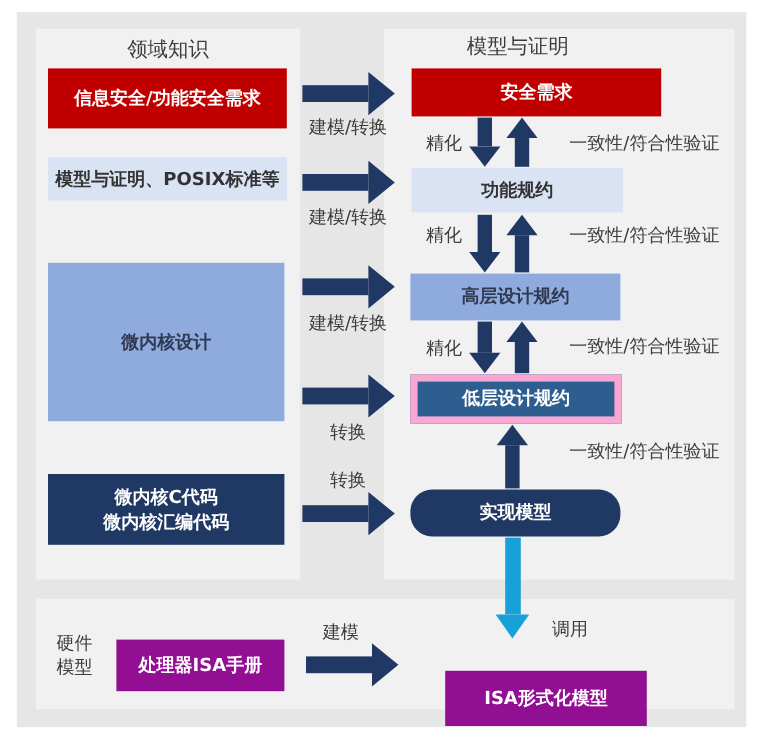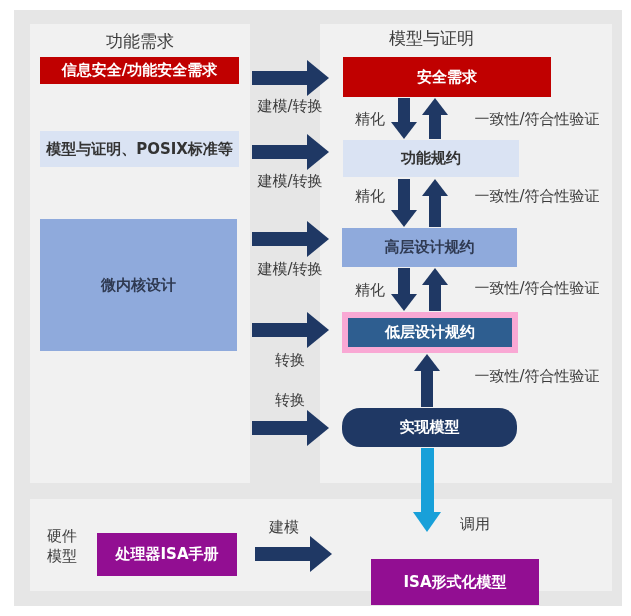--- a/index.html
+++ b/index.html
@@ -93,26 +93,30 @@
 <body>
 
 <div class="canvas">
   <div class="board">
 
     <div class="panel" style="left:16px;top:14px;width:220px;height:459px;"></div>
     <div class="panel" style="left:306px;top:14px;width:292px;height:459px;"></div>
     <div class="panel" style="left:16px;top:489px;width:582px;height:92px;"></div>
   </div>
 
-  <div class="ptitle" style="left:40px;top:30px;width:200px;">功能需求</div>
+  <div class="ptitle" style="left:40px;top:30px;width:200px;">领域知识</div>
   <div class="ptitle" style="left:343px;top:27px;width:177px;">模型与证明</div>
 
-  <div class="box red" style="left:40px;top:57px;width:199px;height:27px;">信息安全/功能安全需求</div>
+  <div class="box red" style="left:40px;top:57px;width:199px;height:50px;">信息安全/功能安全需求</div>
   <div class="box lightblue" style="left:40px;top:131px;width:199px;height:36px;">模型与证明、POSIX标准等</div>
   <div class="box midblue" style="left:40px;top:219px;width:197px;height:132px;">微内核设计</div>
+  <div class="box navy two-line" style="left:40px;top:395px;width:197px;height:59px;">
+    <span>微内核C代码</span>
+    <span>微内核汇编代码</span>
+  </div>
 
   <div class="box red" style="left:343px;top:57px;width:208px;height:40px;">安全需求</div>
   <div class="box lightblue" style="left:343px;top:140px;width:176px;height:37px;">功能规约</div>
   <div class="box midblue" style="left:342px;top:228px;width:175px;height:39px;">高层设计规约</div>
   <div class="box steel" style="left:342px;top:312px;width:176px;height:41px;">低层设计规约</div>
   <div class="box navy" style="left:342px;top:408px;width:175px;height:39px;border-radius:18px;">实现模型</div>
 
   <div class="elabel two-line" style="left:36px;top:527px;width:52px;line-height:1.3;">
     <span>硬件</span>
     <span>模型</span>

